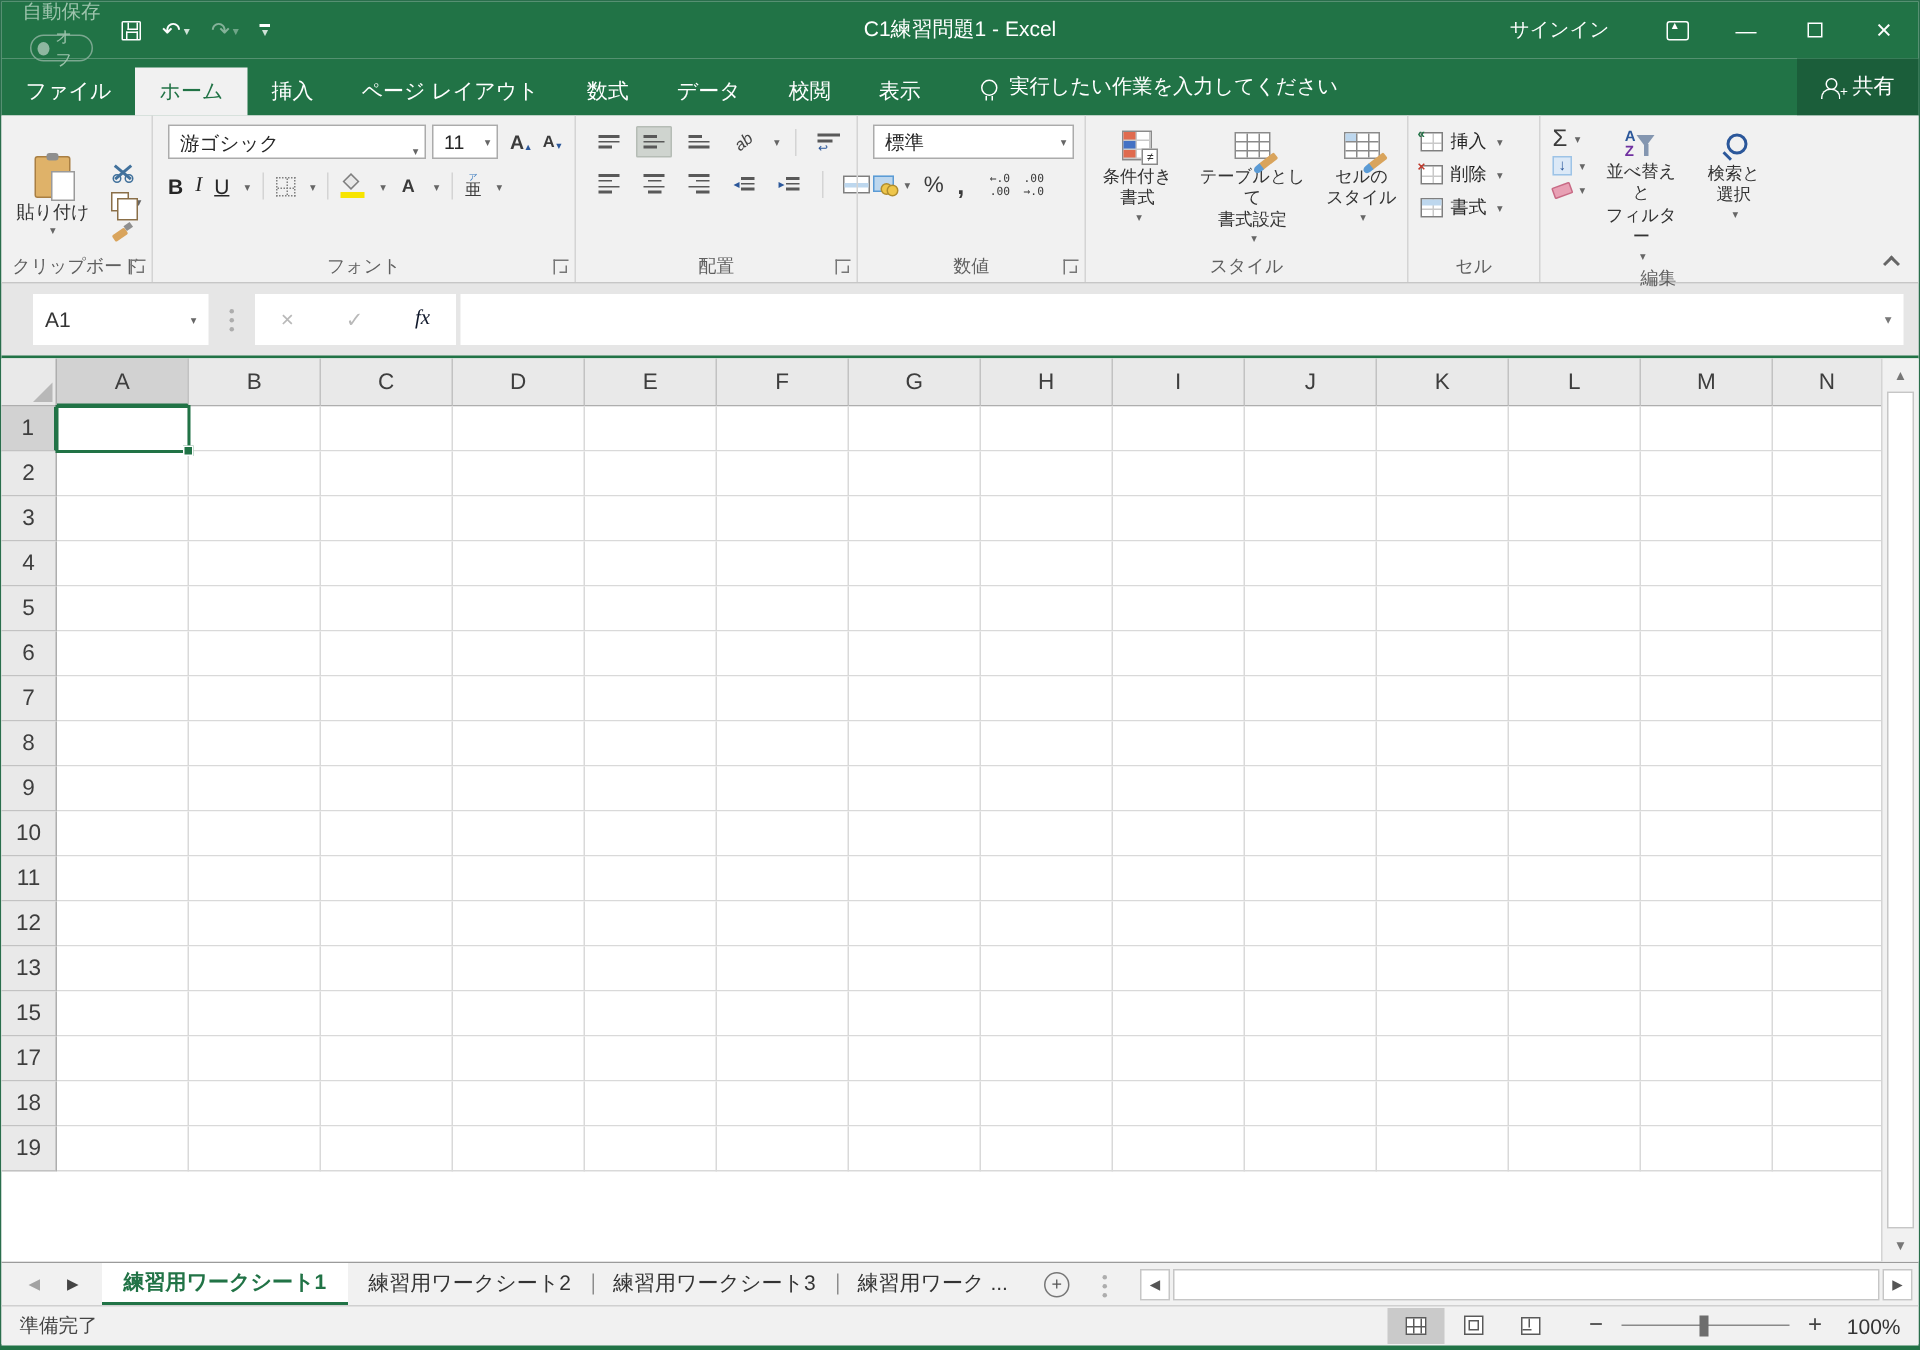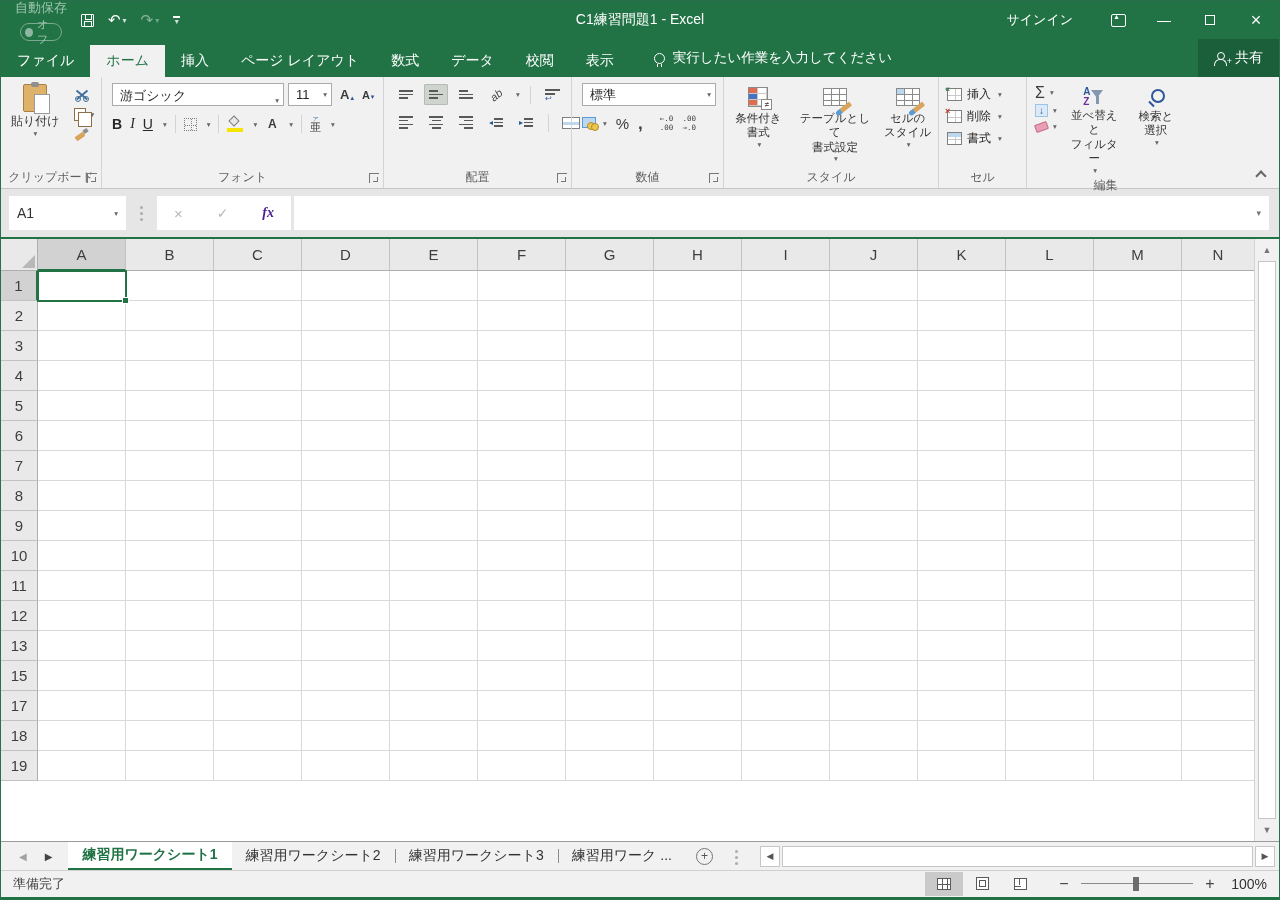--- a/index.html
+++ b/index.html
@@ -166,28 +166,28 @@
   .sort-ic .a { position:absolute; left:0; top:0; color:#2b579a; font-weight:bold; font-size:10px; }
   .sort-ic .z { position:absolute; left:0; top:10px; color:#7030a0; font-weight:bold; font-size:10px; }
   .funnel { position:absolute; right:2px; top:4px; width:0; height:0; border-left:6px solid transparent; border-right:6px solid transparent; border-top:8px solid #8496b0; }
   .funnel:after { content:""; position:absolute; left:-1.5px; top:-2px; width:3px; height:8px; background:#8496b0; }
   .mag { width:16px; height:16px; position:relative; }
   .mag:before { content:""; position:absolute; left:3px; top:0; width:10px; height:10px; border:2px solid #2b579a; border-radius:50%; }
   .mag:after { content:""; position:absolute; left:0; bottom:0; width:7px; height:2px; background:#2b579a; transform:rotate(45deg); }
   .collapse-chv { position:absolute; right:14px; bottom:8px; width:8px; height:8px; border-left:2px solid #666; border-top:2px solid #666; transform:rotate(45deg); }
 
   
-  .fbar { height:50px; background:#e6e6e6; display:flex; align-items:center; padding:0 10px 0 8px; border-bottom:2px solid #217346; gap:0; }
+  .fbar { height:50px; background:#e6e6e6; display:flex; align-items:center; padding:0 10px 0 21px; border-bottom:2px solid #217346; gap:0; }
   .namebox { width:117px; height:34px; background:#fff; display:flex; align-items:center; padding:0 8px; font-size:14px; color:#333; }
   .namebox .caret { margin-left:auto; }
   .vdots { width:3px; height:3px; border-radius:50%; background:#adadad; box-shadow:0 6px 0 #adadad,0 12px 0 #adadad; margin:0 14px 12px 14px; }
   .fxbox { width:134px; height:34px; background:#fff; display:flex; align-items:center; justify-content:space-around; }
   .fx-x { color:#b9b9b9; font-size:15px; }
   .fx-ck { color:#b9b9b9; font-size:14px; }
-  .fx-fx { font-family:"Liberation Serif",serif; font-style:italic; font-size:14px; color:#4c1d95;font-weight:bold; }
+  .fx-fx { font-family:"Liberation Serif",serif; font-style:italic; font-size:14px; color:#0f172a; }
   .finput { flex:1; height:34px; background:#fff; margin-left:3px; display:flex; align-items:center; justify-content:flex-end; padding-right:8px; }
   .fexpand { color:#777; font-size:9px; }
 
   
   .gridwrap { position:relative; height:602px; display:flex; background:#fff; }
   .gridmain { width:1253px; }
   .hdr-row { display:flex; height:32px; }
   .selall { width:37px; height:32px; background:#e9e9e9; border-right:1px solid #aeaeae; border-bottom:1px solid #aeaeae; position:relative; }
   .selall:after { content:""; position:absolute; right:2px; bottom:2px; border-left:13px solid transparent; border-bottom:13px solid #b8b8b8; }
   .colh { width:88px; height:32px; background:#e9e9e9; border-right:1px solid #c2c2c2; border-bottom:1px solid #aeaeae; display:flex; align-items:center; justify-content:center; font-size:15px; color:#3e3e3e; }
@@ -298,21 +298,21 @@
     <div class="share-btn">
       <span class="person">
           <span class="person-plus">+</span>
         </span>
       <span>共有</span>
     </div>
   </div>
 
   <div class="ribbon">
 
-    <div class="rgroup g-clip" style="width:100px;">
+    <div class="rgroup g-clip" style="width:100px;margin-top:20px;">
       <div class="rg-body">
         <div class="bigbtn" style="font-size:12px;">
           <span class="clip-icon"></span>
           <span class="lbl">貼り付け</span>
           <span class="caret-lone">▾</span>
         </div>
         <div class="clip-side">
           <span class="scis">
               <i></i>
               <i></i>

